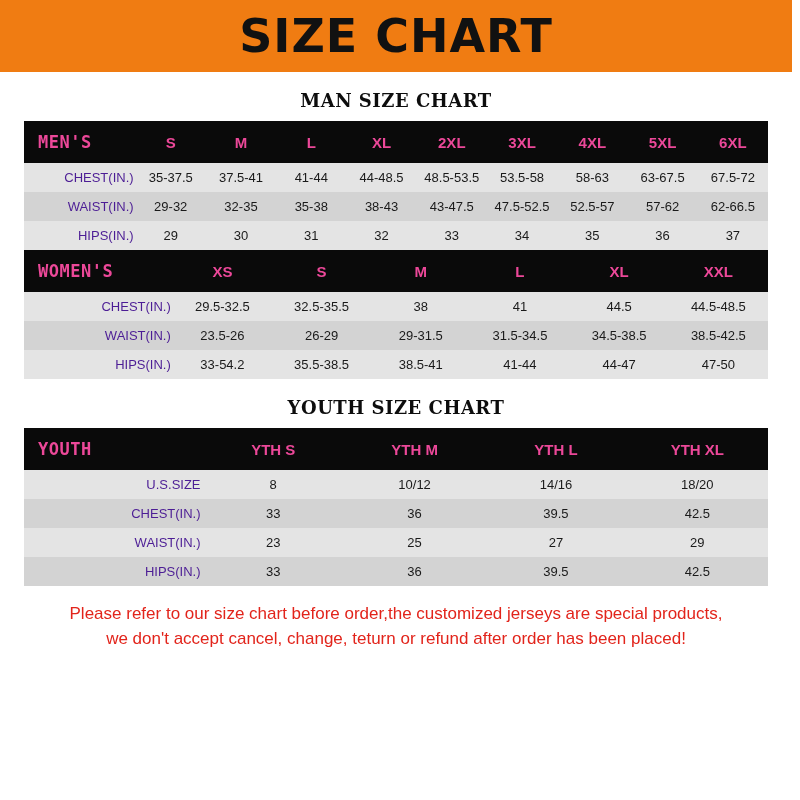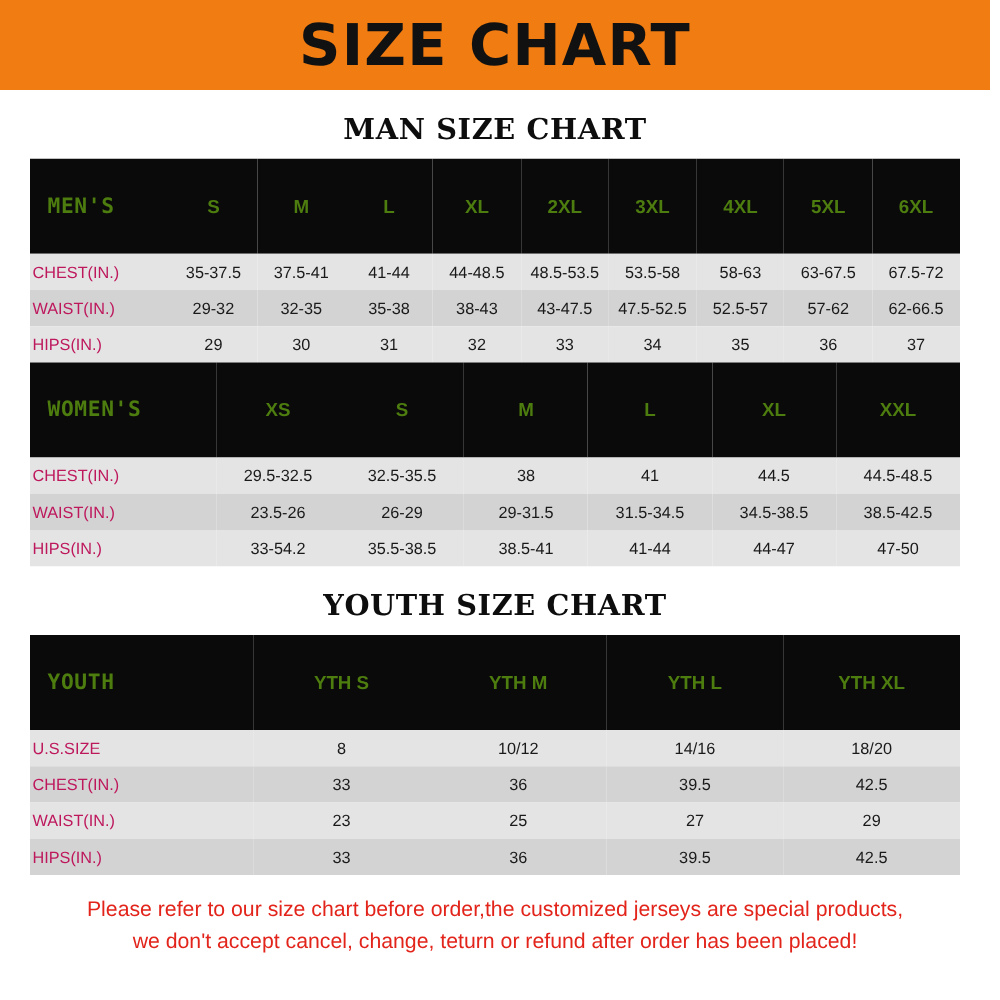--- a/index.html
+++ b/index.html
@@ -41,21 +41,21 @@
 
   .content {
     padding: 0 24px;
     box-sizing: border-box;
   }
 
   .section-title {
     text-align: center;
     font-family: "DejaVu Serif", serif;
     font-weight: bold;
-    font-size: 23px;
+    font-size: 18px;
     color: #0d0d0d;
     margin: 18px 0 10px 0;
     letter-spacing: 0.5px;
   }
 
   table.size-table {
     width: 100%;
     border-collapse: collapse;
     table-layout: fixed;
   }
@@ -63,39 +63,39 @@
   table.size-table td {
     text-align: center;
     font-family: "Liberation Sans", sans-serif;
     font-size: 13px;
     color: #1a1a1a;
     padding: 7px 2px;
     white-space: nowrap;
   }
   table.size-table thead th {
     background: #0a0a0a;
-    color: #4d7c0f;
+    color: #ec4899;
     font-weight: bold;
     font-size: 15px;
-    padding: 28px 2px;
+    padding: 11px 2px;
   }
   table.size-table thead th.corner {
     font-family: "DejaVu Sans Mono", monospace;
     font-weight: bold;
     font-size: 17px;
     text-align: left;
     padding-left: 14px;
     letter-spacing: 0.5px;
   }
   table.size-table tbody tr.row-a td { background: #e4e4e4; }
   table.size-table tbody tr.row-b td { background: #d3d3d3; }
   table.size-table tbody td.rowlabel {
     font-size: 13px;
-    color: #be185d;
-    text-align: left;
+    color: #4c1d95;
+    text-align: right;
   }
 
   
   .t-men col.first { width: 15%; }
   .t-women col.first { width: 20%; }
   .t-youth col.first { width: 24%; }
 
   .footer-note {
     margin-top: 16px;
     padding: 0 18px;

